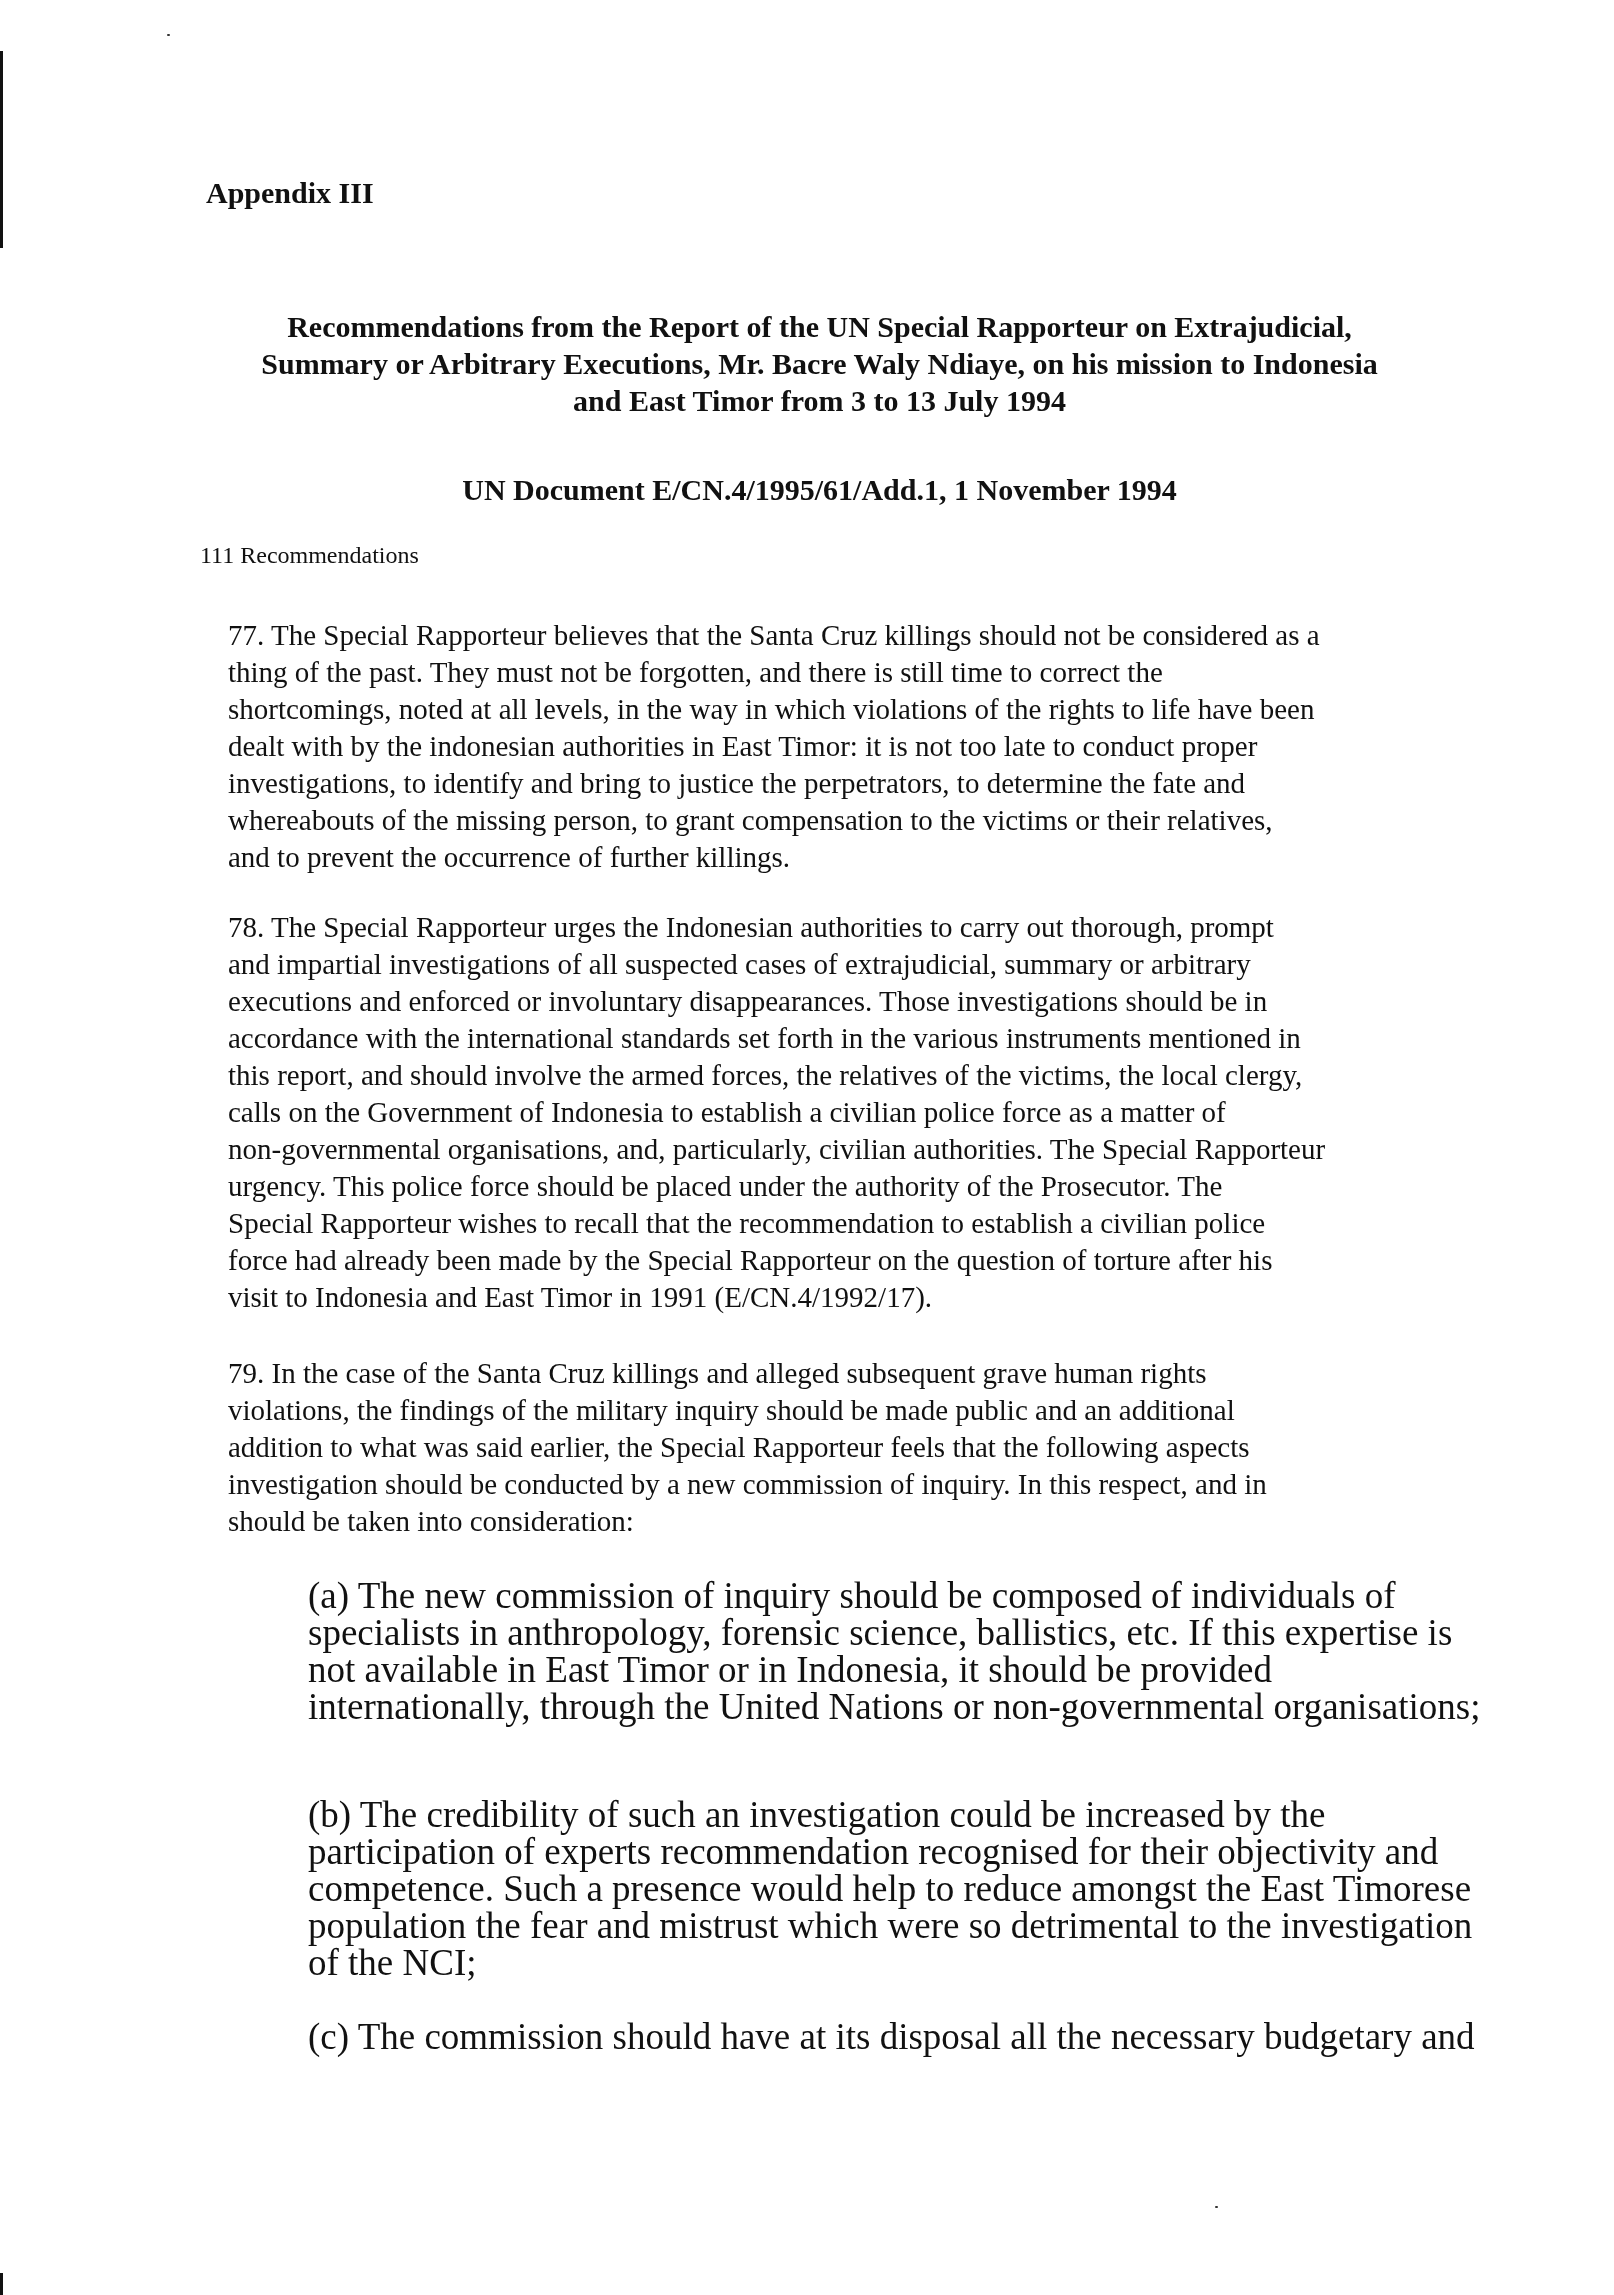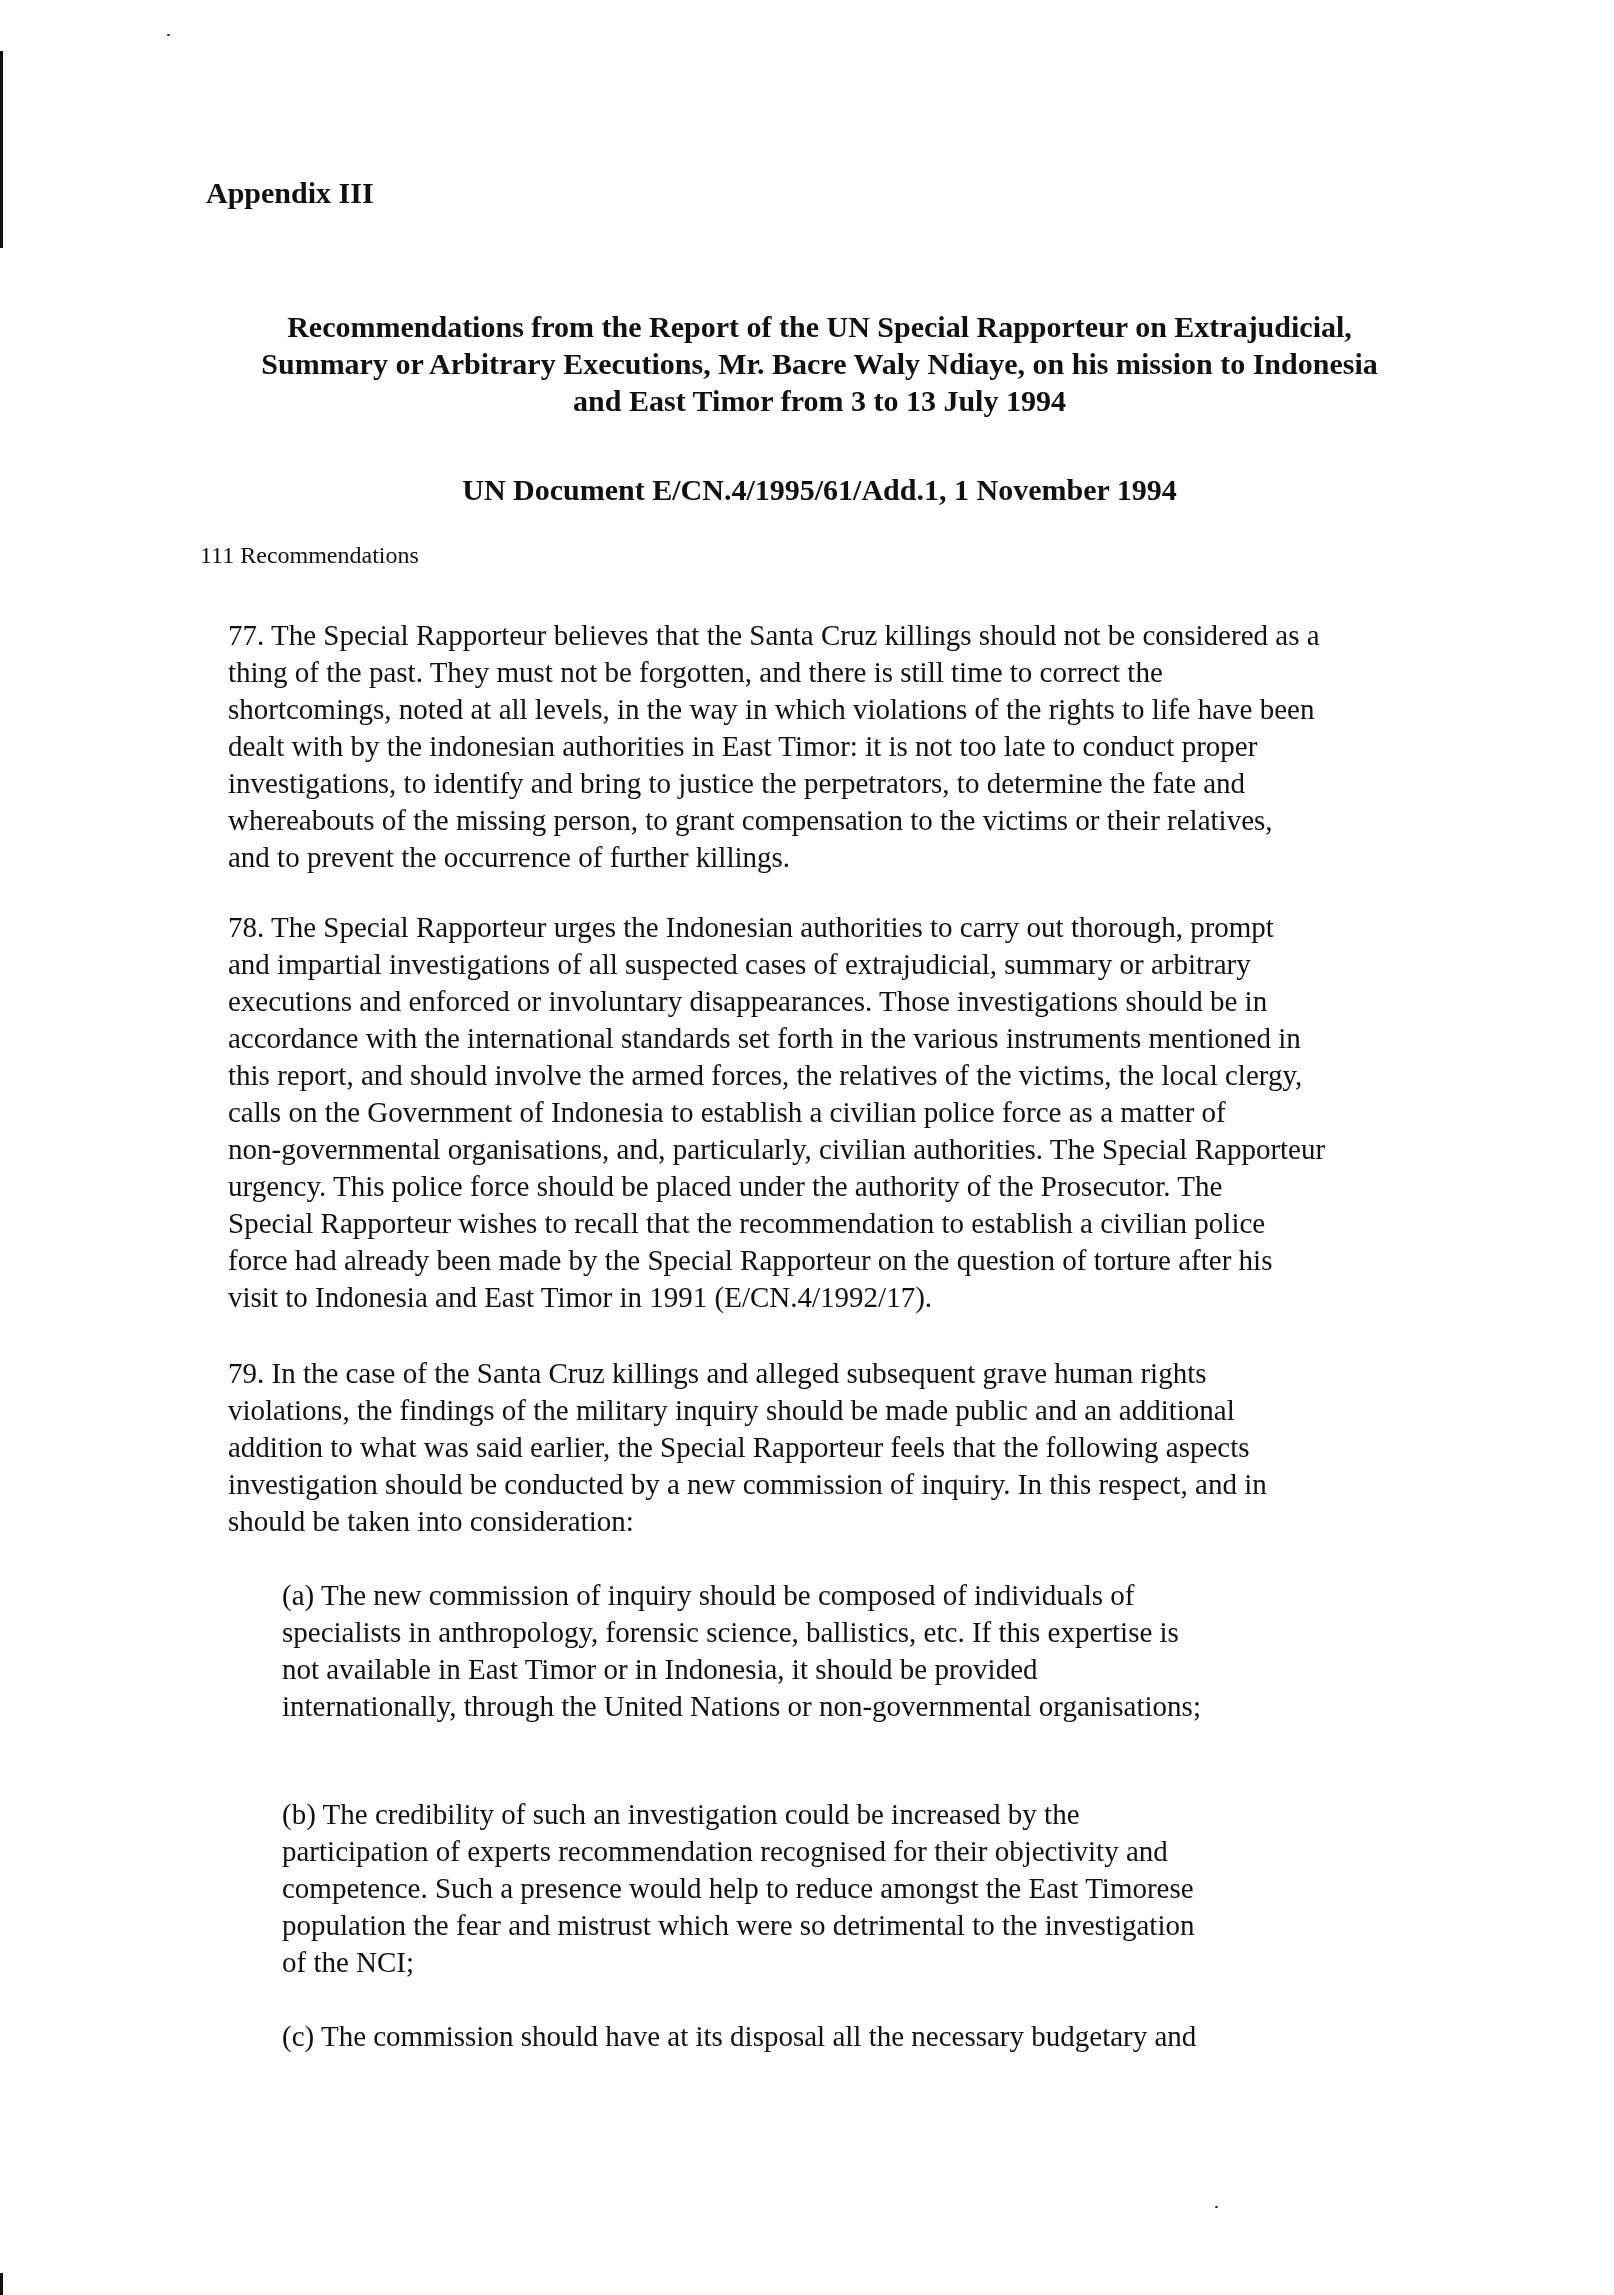--- a/index.html
+++ b/index.html
@@ -9,21 +9,21 @@
     .scan-edge2 { position: absolute; left: 0; top: 2273px; width: 3.3px; height: 22px; background: #111; }
     .speck { position: absolute; width: 2.6px; height: 2px; background: #333; border-radius: 1.3px; }
     .appendix { position: absolute; left: 206px; top: 176px; font-size: 30px; font-weight: bold; }
     .title { position: absolute; left: 197px; top: 283px; width: 1245px; text-align: center;
              font-size: 30px; font-weight: bold; line-height: 37px; margin-top: 25px; }
     .docref { position: absolute; left: 197px; top: 432px; width: 1245px; text-align: center;
               font-size: 30px; font-weight: bold; margin-top: 41px; }
     .section { position: absolute; left: 200px; top: 542px; font-size: 24px; 
                text-underline-offset: 3.9px; }
     .para { position: absolute; left: 200px; width: 1284px; font-size: 29px; line-height: 37px; margin-left: 28px; }
-    .sub { position: absolute; left: 282px; width: 1114px; font-size: 29px; line-height: 37px; }
+    .sub { position: absolute; left: 308px; width: 1114px; font-size: 37px; line-height: 37px; }
     .line { display: block; white-space: nowrap; }
   </style>
 </head>
 <body>
 
 <div class="scan-edge"></div>
 <div class="scan-edge2"></div>
 <div class="speck" style="left:167px;top:34px;"></div>
 <div class="speck" style="left:1215px;top:2206px;"></div>
 

